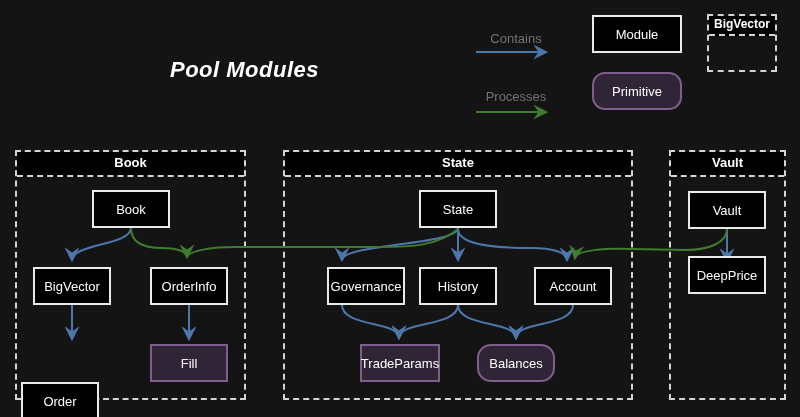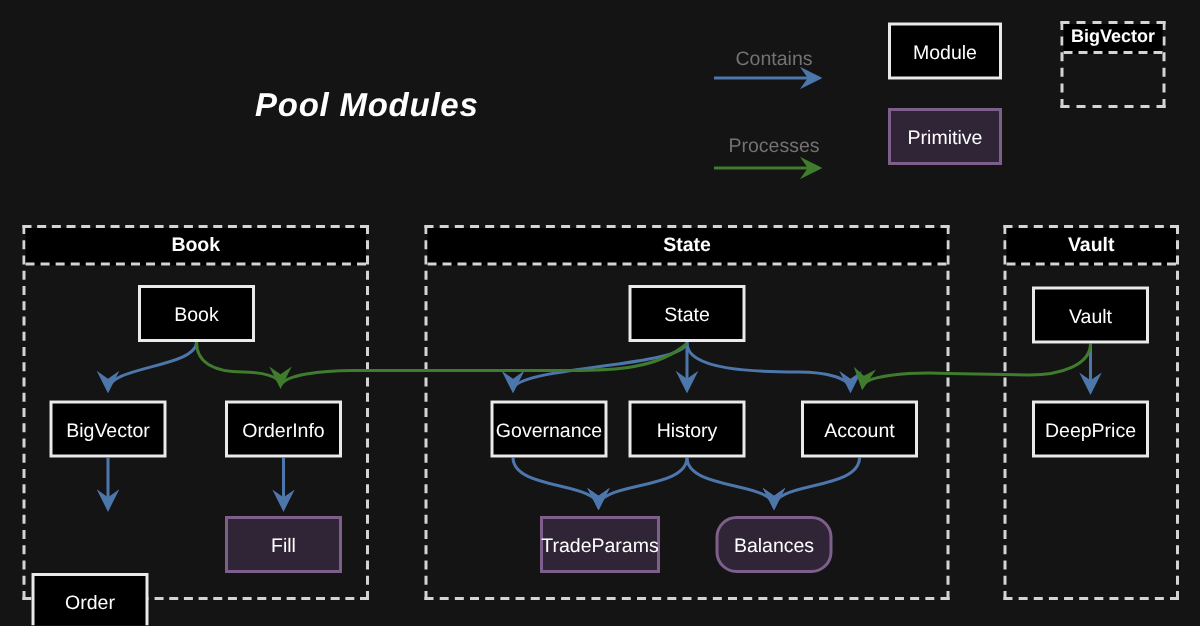--- a/index.html
+++ b/index.html
@@ -17,21 +17,21 @@
     position: absolute; left: 170px; top: 57px;
     font-size: 22px; font-weight: bold; letter-spacing: 0.5px; font-style: italic;
   }
 
   
   .legend-label {
     position: absolute; width: 78px; text-align: center;
     font-size: 13px; color: #737373;
   }
   .legend-node {
-    position: absolute; width: 76px; height: 38px;
+    position: absolute; width: 90px; height: 38px;
     box-sizing: border-box;
     display: flex; align-items: center; justify-content: center;
     font-size: 13px;
   }
   .module-style { background: #000000; border: 2px solid #eaeaea; }
   .primitive-style { background: #302536; border: 2px solid #7e5f8b; }
 
   .component-box {
     position: absolute; left: 707px; top: 14px;
     width: 70px; height: 58px; box-sizing: border-box;
@@ -73,36 +73,36 @@
   #node-orderinfo  { left: 150px; top: 267px; }
   #node-order      { left: 21px;  top: 344px; margin-top: 38px; }
   #node-fill       { left: 150px; top: 344px; }
   #node-state      { left: 419px; top: 190px; }
   #node-governance { left: 303px; top: 267px; margin-left: 24px; }
   #node-history    { left: 419px; top: 267px; }
   #node-account    { left: 534px; top: 267px; }
   #node-tradeparams{ left: 360px; top: 344px; width: 80px; }
   #node-balances   { left: 477px; top: 344px; border-radius: 14px; }
   #node-vault      { left: 688px; top: 191px; }
-  #node-deepprice  { left: 688px; top: 267px; }
+  #node-deepprice  { left: 688px; top: 256px; }
 </style>
 </head>
 <body>
 
 <div id="canvas">
 
   <div id="page-title">Pool Modules</div>
 
   <div class="legend-label" style="left:477px; top:31px;">Contains</div>
   <div class="legend-label" style="left:477px; top:89px;">Processes</div>
 
   <div class="legend-node module-style" style="left:592px; top:15px;">
     <span>Module</span>
   </div>
-  <div class="legend-node primitive-style" style="left:592px; top:72px;">
+  <div class="legend-node primitive-style" style="left:592px; top:72px;border-radius:13px;">
     <span>Primitive</span>
   </div>
   <div class="component-box">
     <div class="component-header">BigVector</div>
   </div>
 
   <div class="container" id="container-book">
     <div class="container-header">Book</div>
   </div>
   <div class="container" id="container-state">

